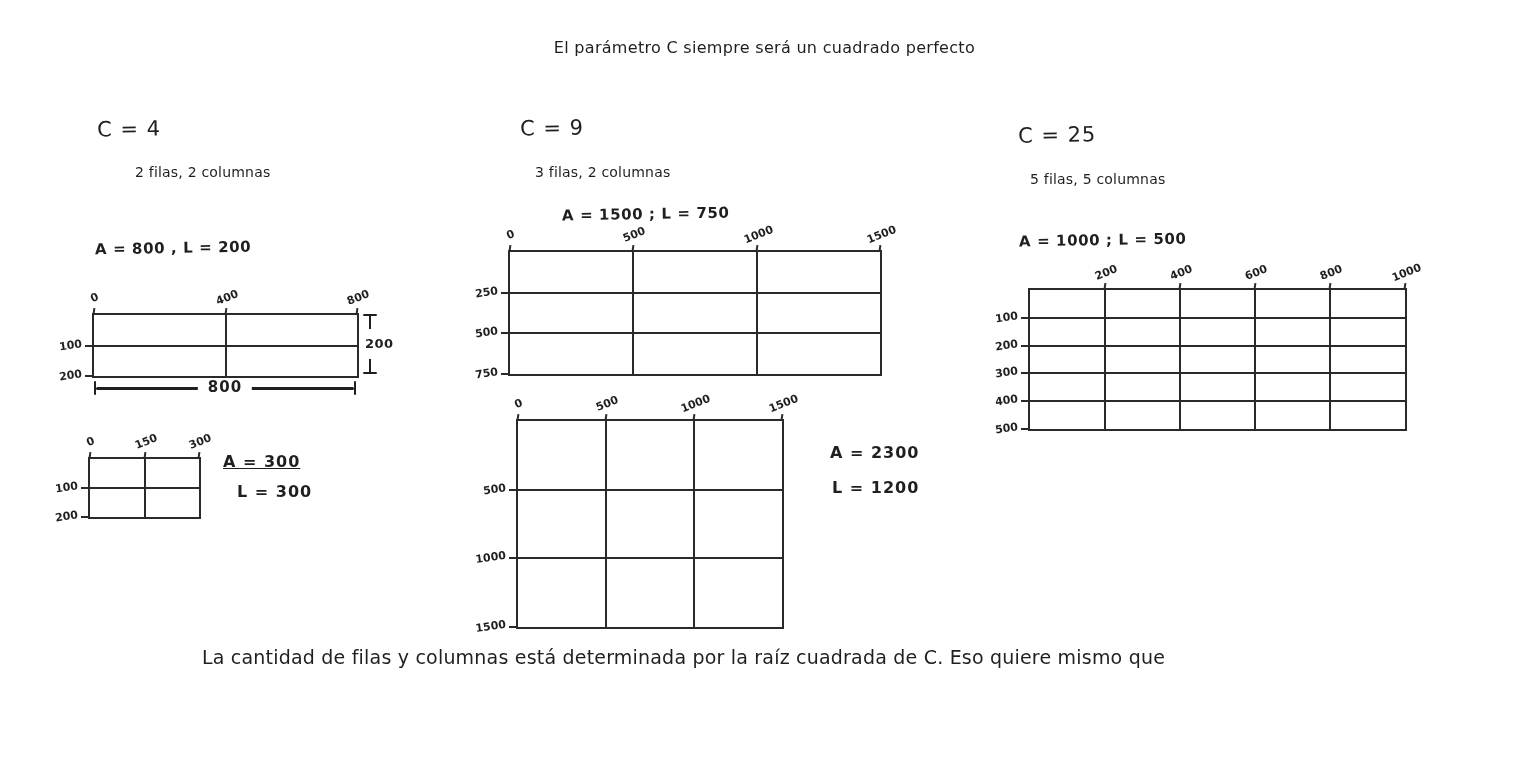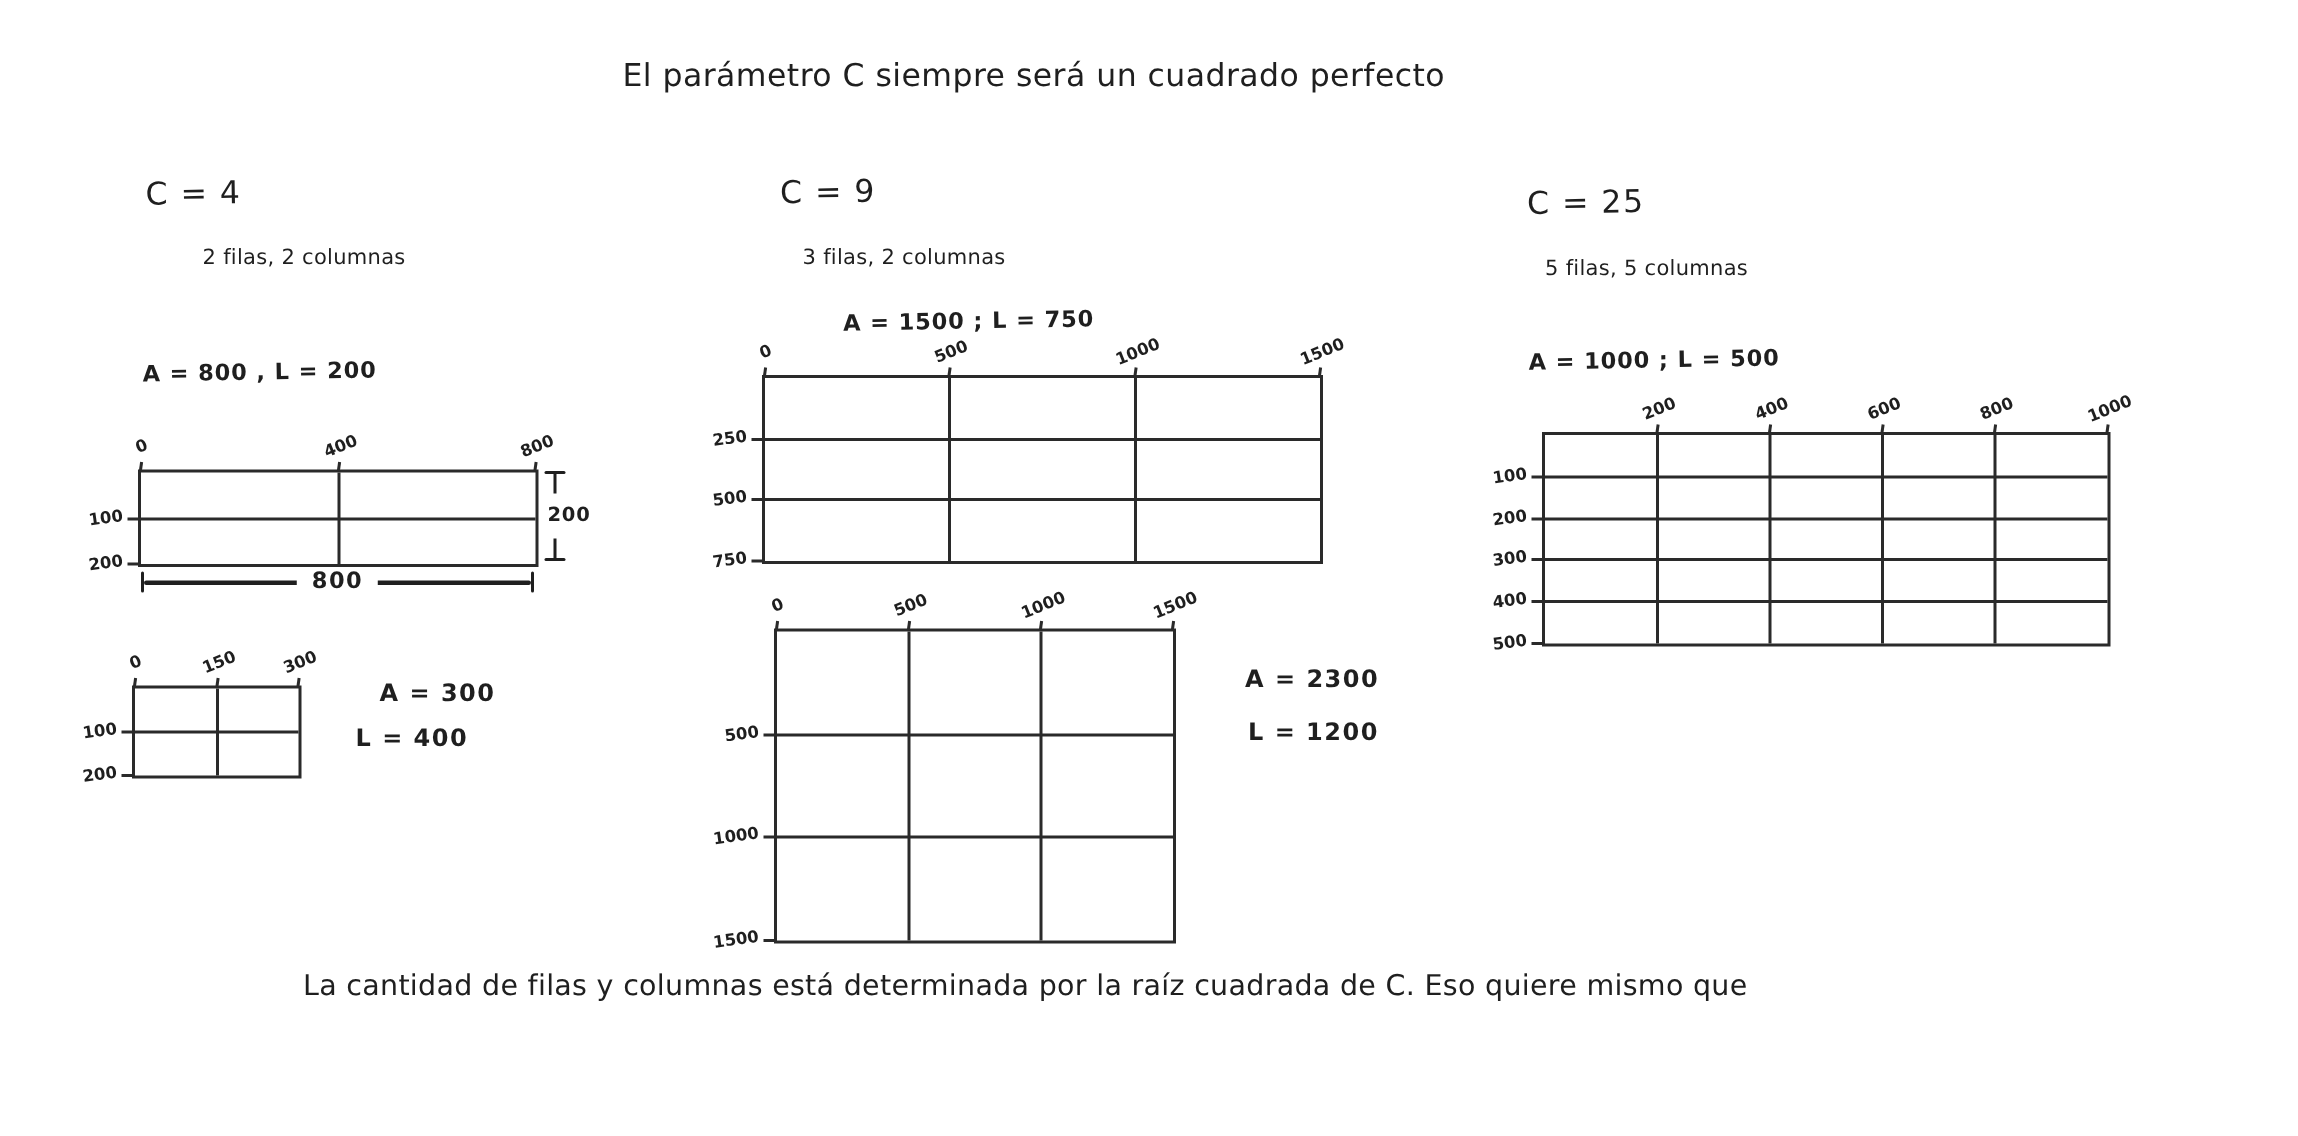--- a/index.html
+++ b/index.html
@@ -6,21 +6,21 @@
   .canvas{
     position:relative;
     width:1532px;height:757px;
     background:#ffffff;
     font-family:"DejaVu Sans", sans-serif;
     color:#1f1f1f;
     overflow:hidden;
   }
   .txt{position:absolute;white-space:nowrap;}
   .title{
-    font-size:21px;letter-spacing:.3px;text-align:left;
+    font-size:16px;letter-spacing:.3px;text-align:right;
   }
   .c-label{font-size:21px;letter-spacing:1px;transform:rotate(-1deg);}
   .note{font-size:14px;letter-spacing:.2px;}
   .params{font-size:15px;font-weight:bold;letter-spacing:.6px;transform:rotate(-1deg);}
   .side-label{font-size:16px;font-weight:bold;letter-spacing:1px;}
   .footer-line{font-size:19px;letter-spacing:.2px;}
 
   
   .grid-box{position:absolute;border:2px solid #2a2a2a;}
   .grid-box .vline{position:absolute;top:0;bottom:0;width:2px;margin-left:-1px;background:#2a2a2a;}
@@ -97,22 +97,22 @@
       <span class="xtick" style="left: 50%;">150</span>
       <i class="xtickmark" style="left: 50%;"></i>
       <span class="xtick" style="left: 100%;">300</span>
       <i class="xtickmark" style="left: 100%;"></i>
       <span class="ytick" style="top: 50%;">100</span>
       <i class="ytickmark" style="top: 50%;"></i>
       <span class="ytick" style="top: 100%;">200</span>
       <i class="ytickmark" style="top: 100%;"></i>
     </div>
 
-  <div class="txt side-label" style="left:253px;top:452px;">A = 300</div>
-  <div class="txt side-label" style="left:237px;top:482px;">L = 400</div>
+  <div class="txt side-label" style="left:223px;top:452px;text-decoration:underline;">A = 300</div>
+  <div class="txt side-label" style="left:237px;top:482px;">L = 300</div>
 
   <div class="txt c-label" style="left:520px;top:116px;">C = 9</div>
   <div class="txt note" style="left:535px;top:164px;">3 filas, 2 columnas</div>
   <div class="txt params" style="left:562px;top:205px;">A = 1500 ;   L = 750</div>
 
   <div class="grid-box" style="left:508px;top:250px;width:370px;height:122px;">
       <div class="vline" style="left: 33.3333%;"></div>
       <div class="vline" style="left: 66.6667%;"></div>
       <div class="hline" style="top: 33.3333%;"></div>
       <div class="hline" style="top: 66.6667%;"></div>

